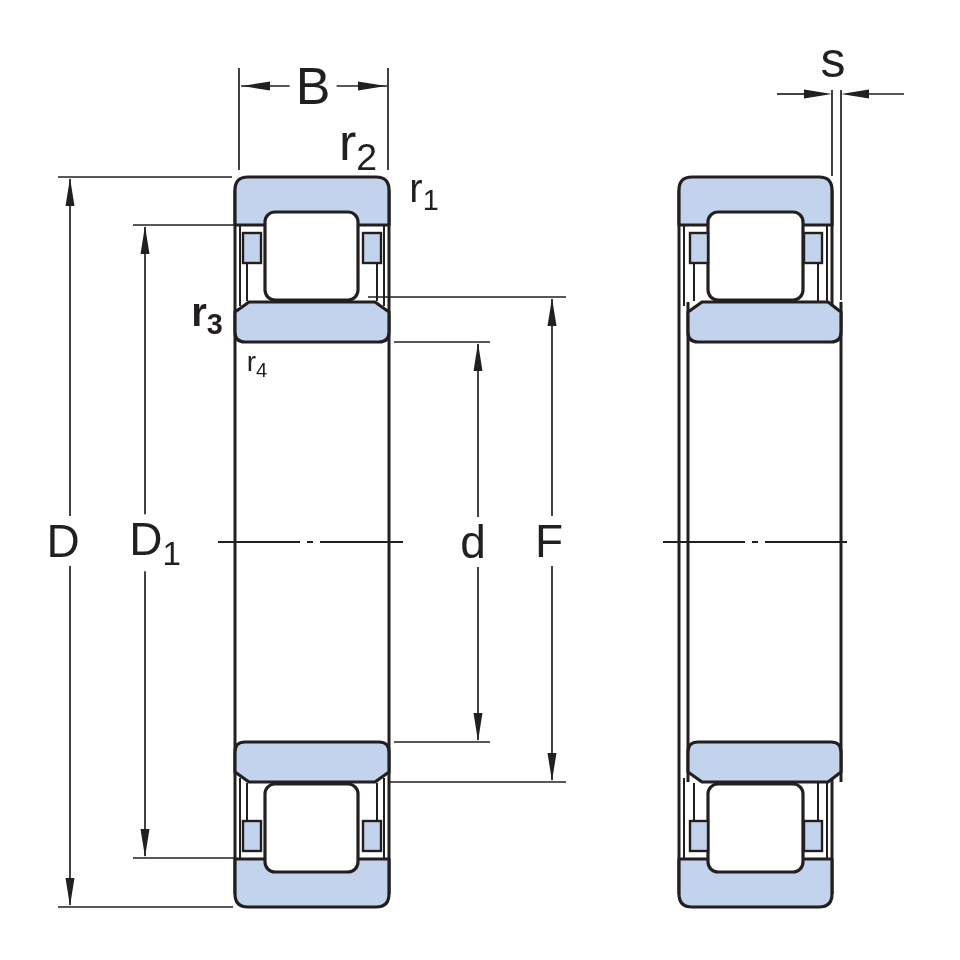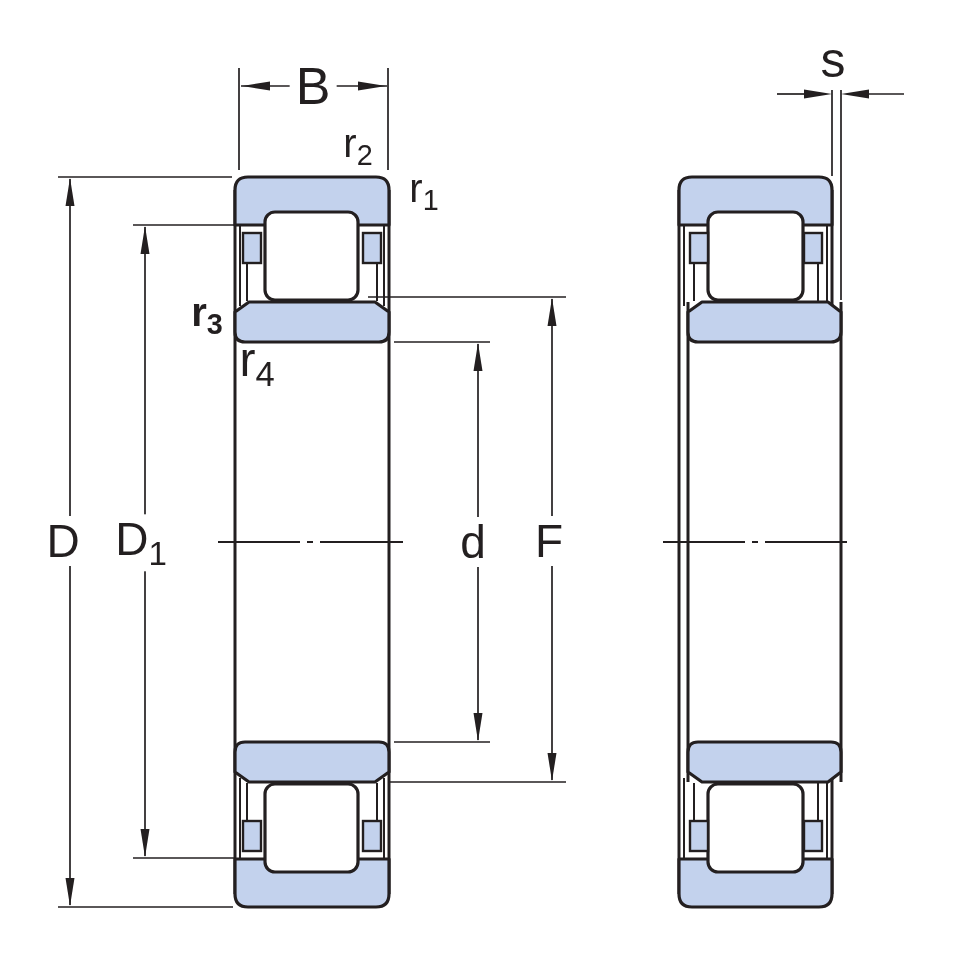--- a/index.html
+++ b/index.html
@@ -142,31 +142,31 @@
         <line class="dim" x1="777" y1="94" x2="806" y2="94"></line>
         <polygon class="arrow" points="832,94 804,89.5 804,98.5"></polygon>
         <line class="dim" x1="867" y1="94" x2="904" y2="94"></line>
         <polygon class="arrow" points="841,94 869,89.5 869,98.5"></polygon>
       </g>
     </g>
   </svg>
 
   <div class="lbl bg" style="left:313px;top:86px;font-size:52px;"><span>B</span></div>
 
-  <div class="lbl" style="left:358px;top:146px;font-size:40px;"><span>r</span><span class="sub">2</span></div>
+  <div class="lbl" style="left:358px;top:146px;font-size:52px;"><span>r</span><span class="sub">2</span></div>
 
   <div class="lbl" style="left:424px;top:191px;font-size:40px;"><span>r</span><span class="sub">1</span></div>
 
   <div class="lbl" style="left:207px;top:315px;font-size:40px;font-weight:bold;"><span>r</span><span class="sub">3</span></div>
 
-  <div class="lbl" style="left:257px;top:364px;font-size:48px;"><span>r</span><span class="sub">4</span></div>
+  <div class="lbl" style="left:257px;top:364px;font-size:28px;"><span>r</span><span class="sub">4</span></div>
 
   <div class="lbl bg" style="left:63px;top:541px;font-size:46px;"><span>D</span></div>
 
-  <div class="lbl bg" style="left:141px;top:543px;font-size:46px;"><span>D</span><span class="sub">1</span></div>
+  <div class="lbl bg" style="left:155px;top:543px;font-size:46px;"><span>D</span><span class="sub">1</span></div>
 
   <div class="lbl bg" style="left:473px;top:542px;font-size:46px;"><span>d</span></div>
 
   <div class="lbl bg" style="left:549px;top:541px;font-size:46px;"><span>F</span></div>
 
   <div class="lbl" style="left:833px;top:60px;font-size:50px;"><span>s</span></div>
 
 </div>
 
 </body></html>

